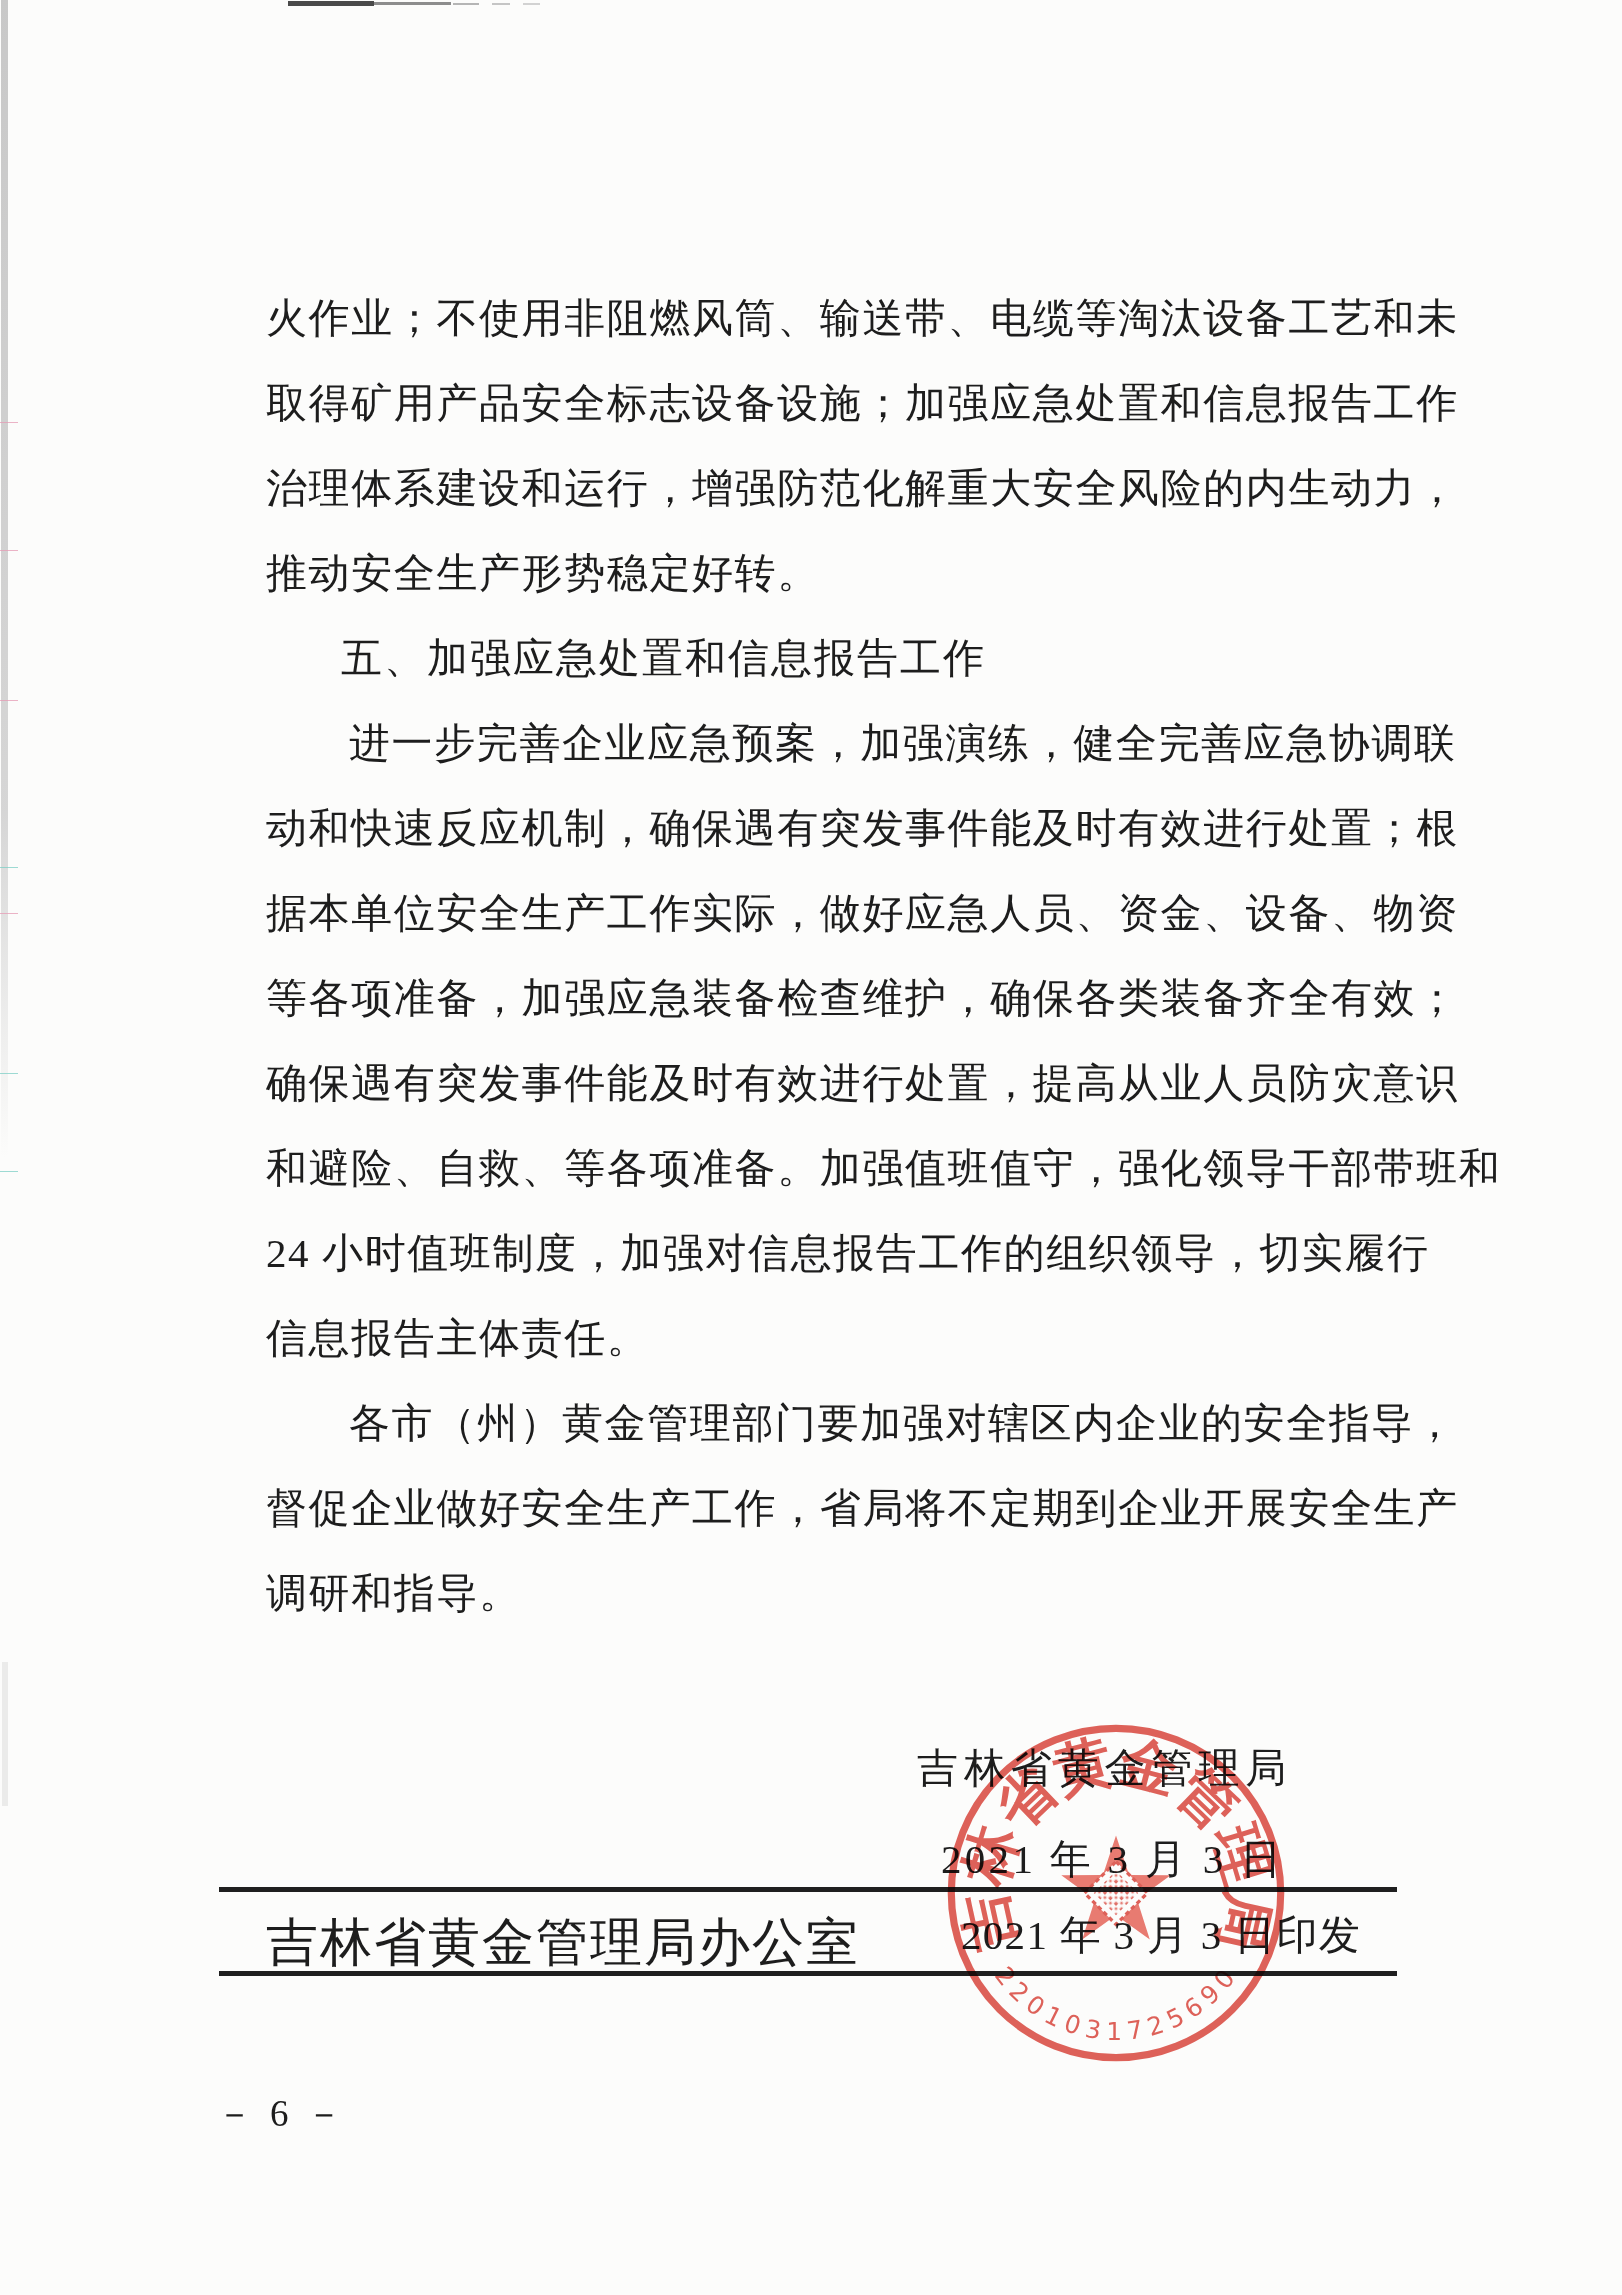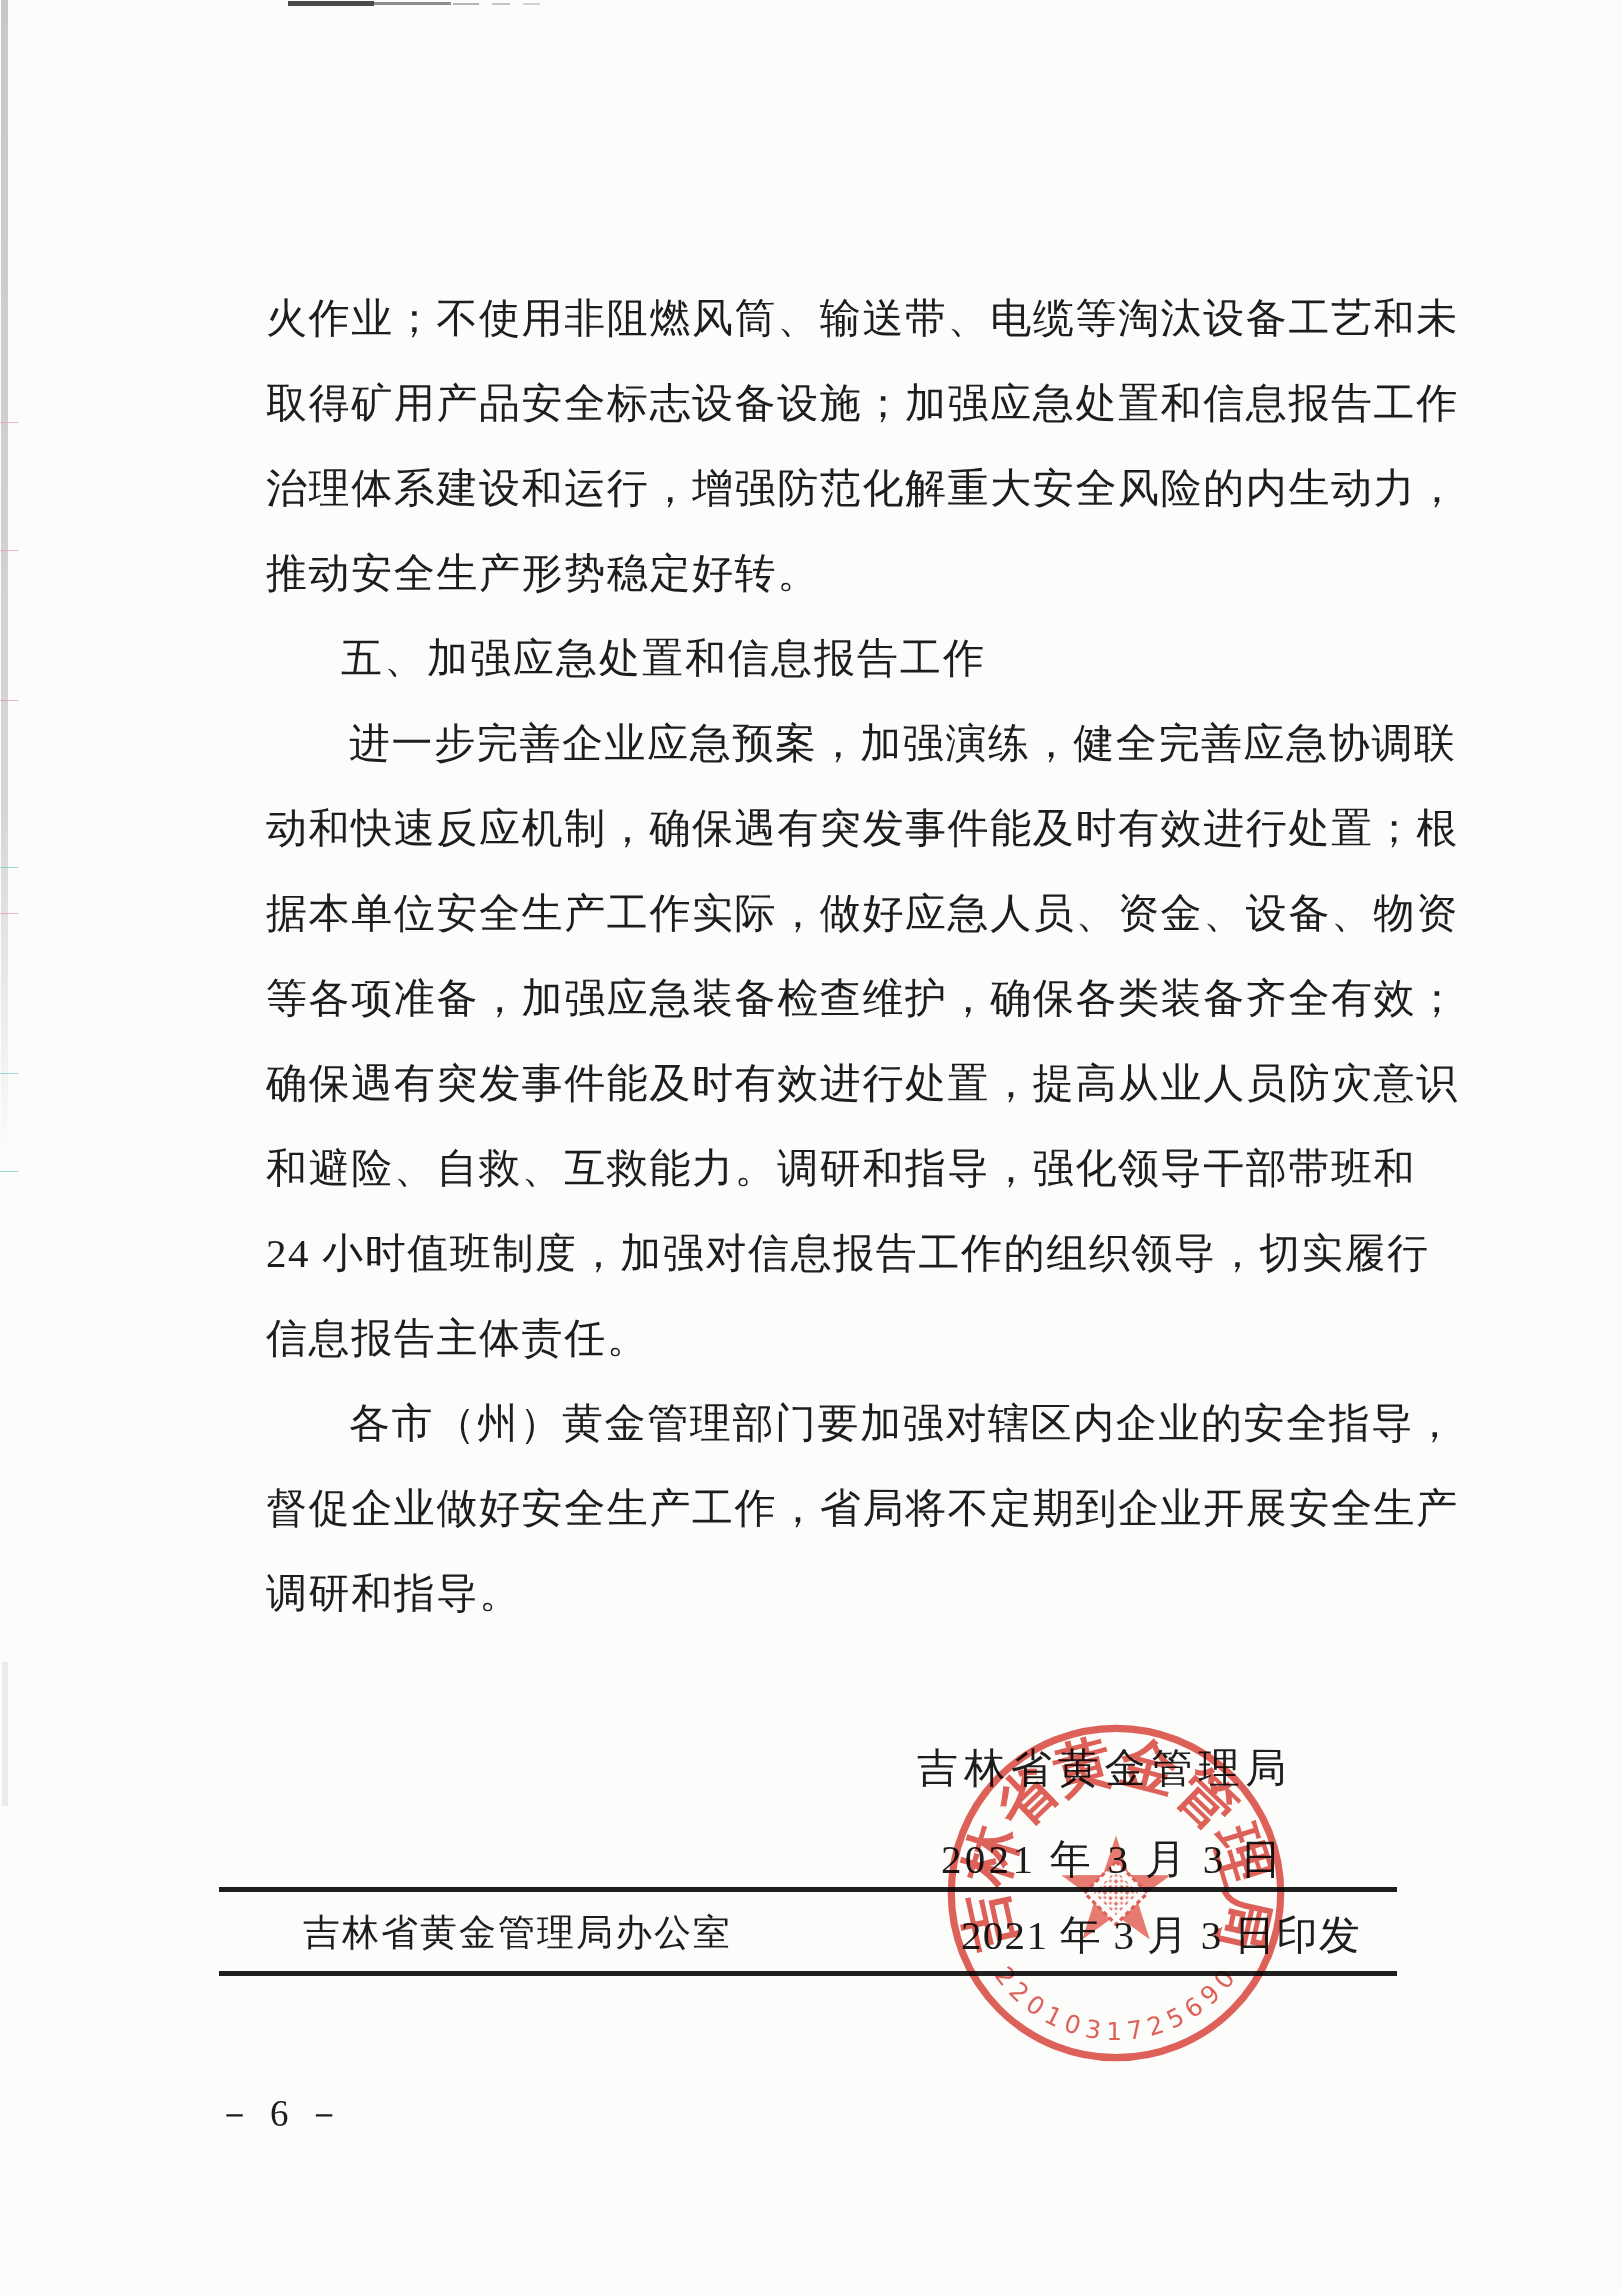--- a/index.html
+++ b/index.html
@@ -19,21 +19,21 @@
     font-family:"Liberation Sans","DejaVu Sans",sans-serif;
     font-weight:400;padding-left:75px;letter-spacing:2px;
   }
   
   .signature-org{position:absolute;left:917px;top:1741px;font-size:41px;letter-spacing:5.9px;white-space:nowrap;}
   .signature-date{position:absolute;left:941px;top:1832px;font-size:41px;letter-spacing:3.3px;white-space:nowrap;}
   
   .rule{position:absolute;left:219px;width:1178px;height:4.6px;background:#1f1f1f;}
   .rule-top{top:1887px;}
   .rule-bottom{top:1971px;}
-  .footer-office{position:absolute;left:266px;top:1908px;font-size:37px;letter-spacing:2px;white-space:nowrap;margin-left:37px;}
+  .footer-office{position:absolute;left:266px;top:1908px;font-size:52px;letter-spacing:2px;white-space:nowrap;}
   .footer-printdate{position:absolute;left:961px;top:1908px;font-size:41px;letter-spacing:1.3px;white-space:nowrap;text-align:center;}
   .page-number{position:absolute;left:216px;top:2089px;font-size:37px;letter-spacing:3.9px;white-space:nowrap;}
   
   .seal{
     position:absolute;left:933px;top:1710px;width:366px;height:366px;
     mix-blend-mode:multiply;opacity:.9;
   }
   
   .artifact{position:absolute;}
   .top-smudge-1{left:288px;top:1.3px;width:86px;height:4.6px;background:#4a4a4a;}
@@ -74,21 +74,21 @@
 <div class="line">火作业；不使用非阻燃风筒、输送带、电缆等淘汰设备工艺和未</div>
     <div class="line">取得矿用产品安全标志设备设施；加强应急处置和信息报告工作</div>
     <div class="line">治理体系建设和运行，增强防范化解重大安全风险的内生动力，</div>
     <div class="line">推动安全生产形势稳定好转。</div>
     <div class="line heading">五、加强应急处置和信息报告工作</div>
     <div class="line indent">进一步完善企业应急预案，加强演练，健全完善应急协调联</div>
     <div class="line">动和快速反应机制，确保遇有突发事件能及时有效进行处置；根</div>
     <div class="line">据本单位安全生产工作实际，做好应急人员、资金、设备、物资</div>
     <div class="line">等各项准备，加强应急装备检查维护，确保各类装备齐全有效；</div>
     <div class="line">确保遇有突发事件能及时有效进行处置，提高从业人员防灾意识</div>
-    <div class="line">和避险、自救、互救能力。调研和指导，强化领导干部带班和</div>
+    <div class="line">和避险、自救、等各项准备。加强值班值守，强化领导干部带班和</div>
     <div class="line">24 小时值班制度，加强对信息报告工作的组织领导，切实履行</div>
     <div class="line">信息报告主体责任。</div>
     <div class="line indent">各市（州）黄金管理部门要加强对辖区内企业的安全指导，</div>
     <div class="line">督促企业做好安全生产工作，省局将不定期到企业开展安全生产</div>
     <div class="line">调研和指导。</div>
   </div>
 
 <div class="signature-org">吉林省黄金管理局</div>
 <div class="signature-date">2021 年 3 月 3 日</div>
 

